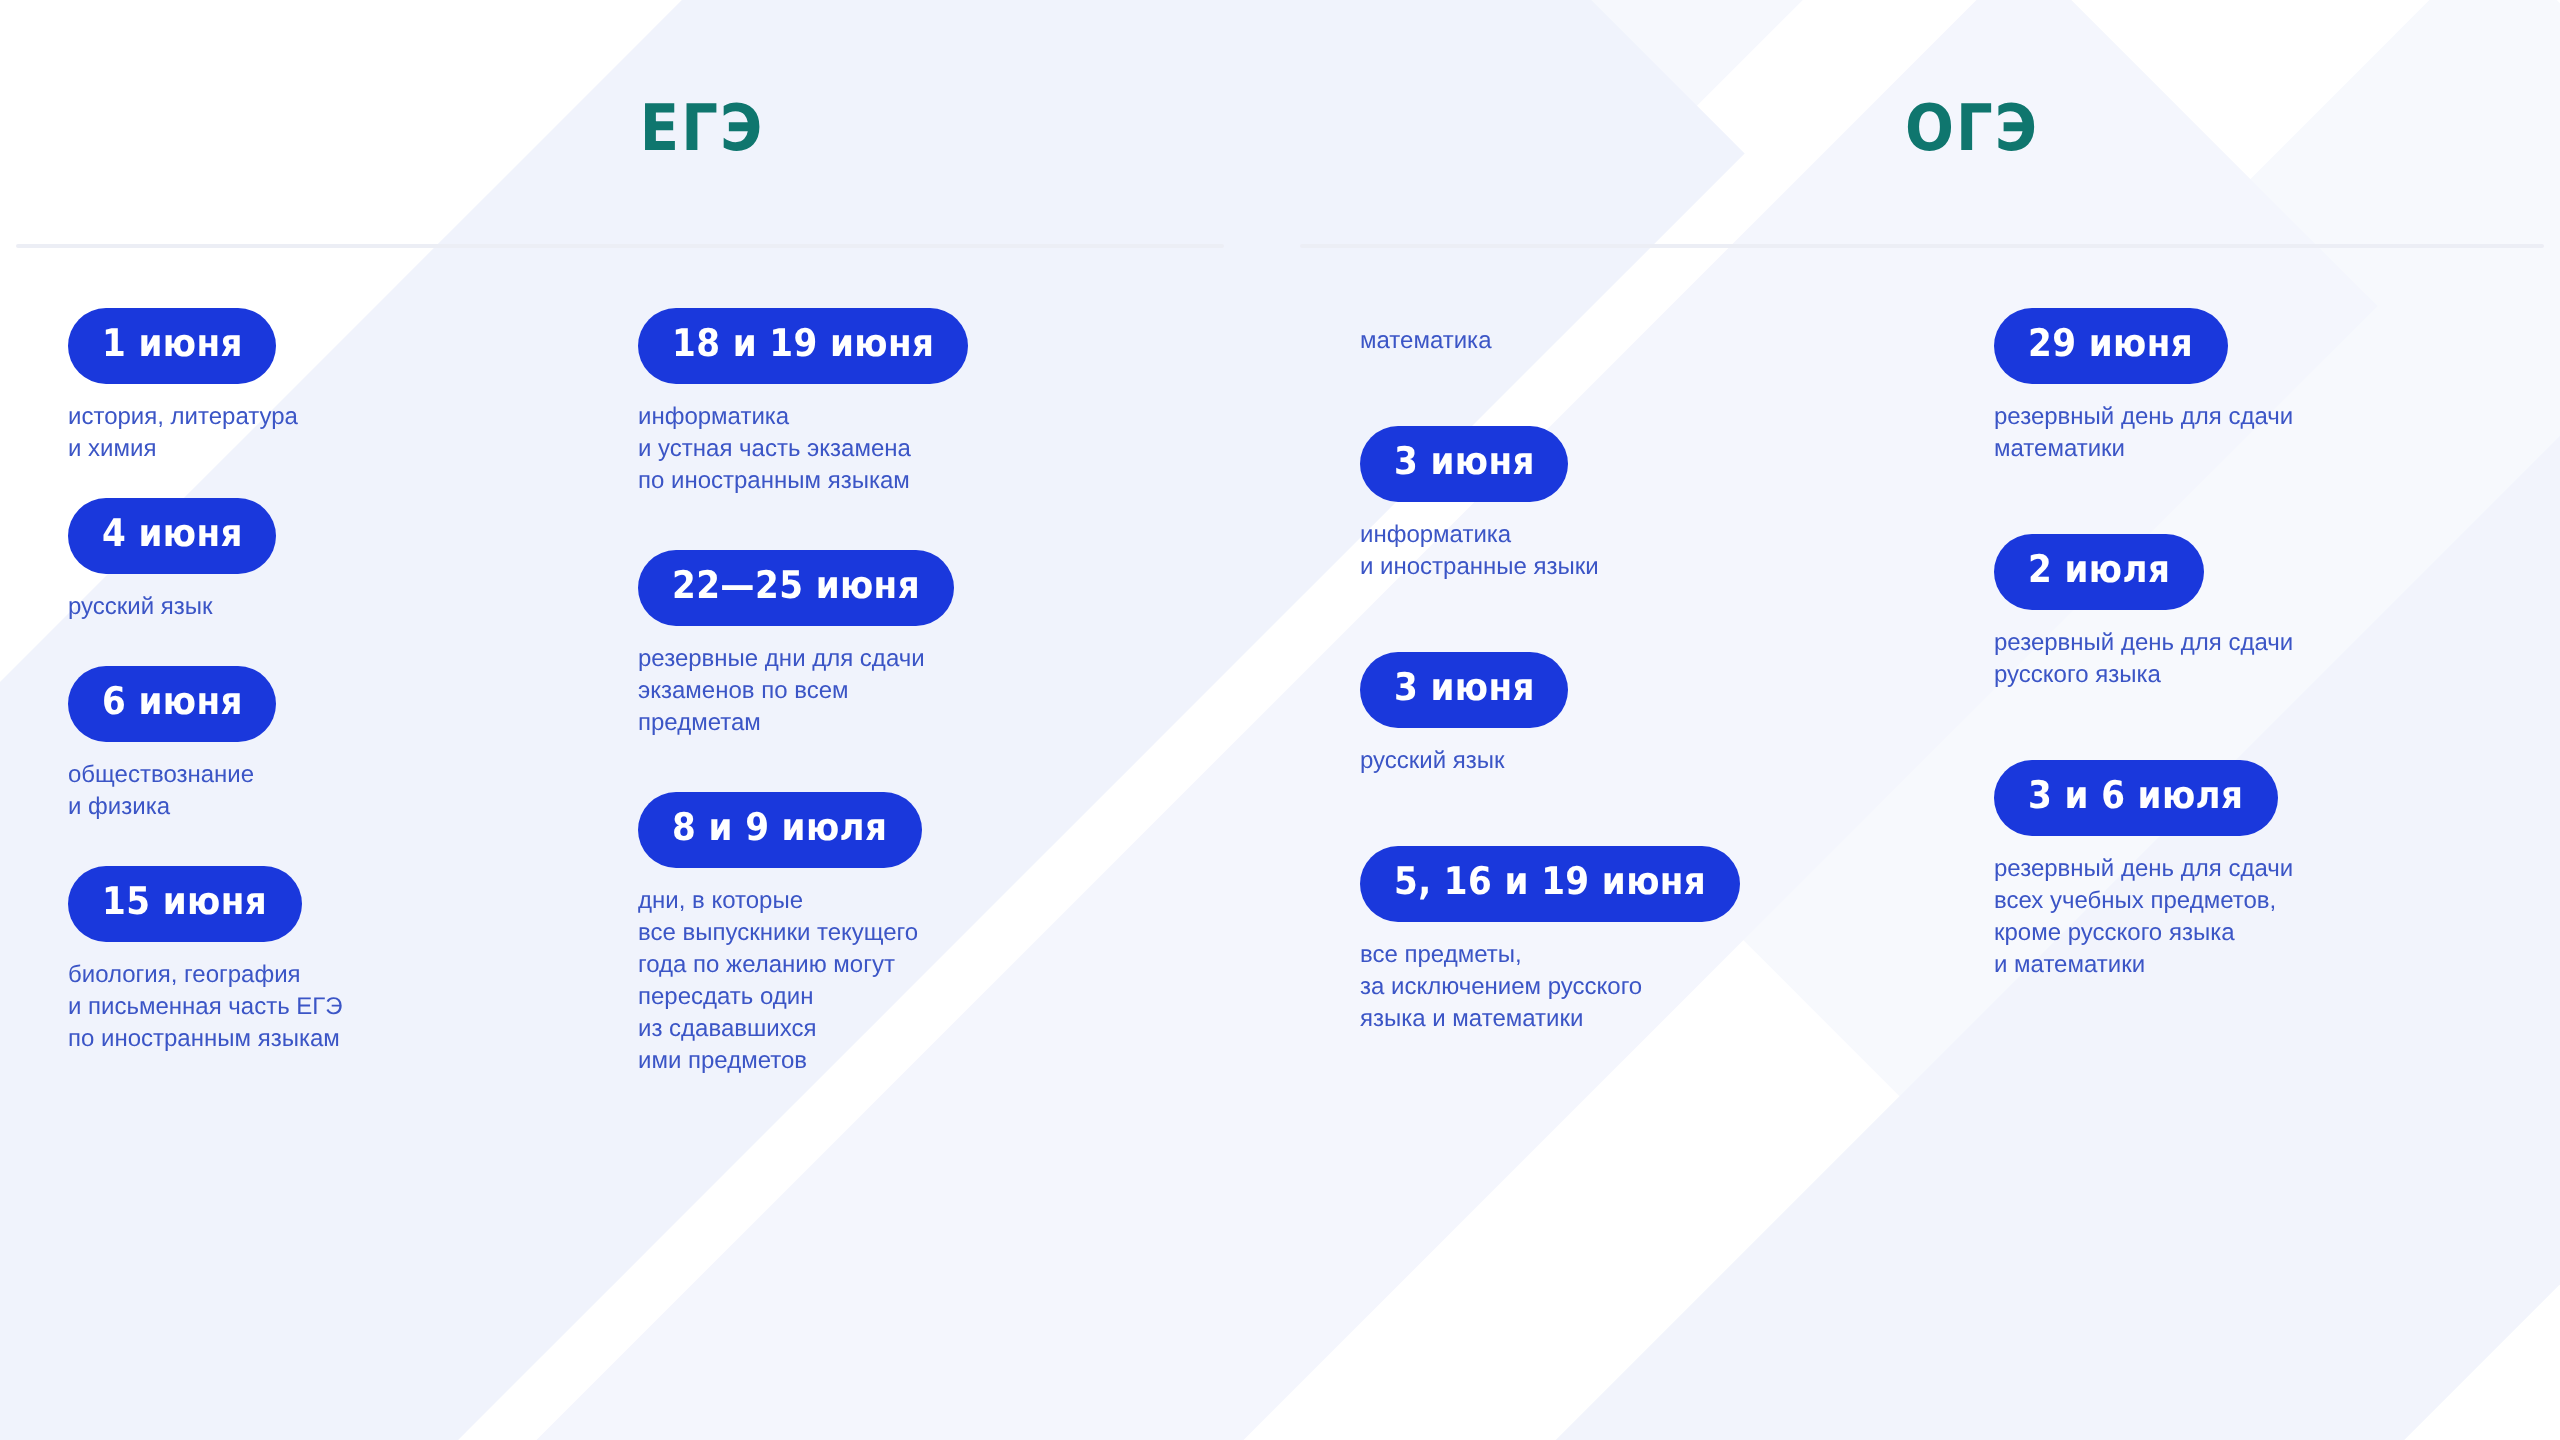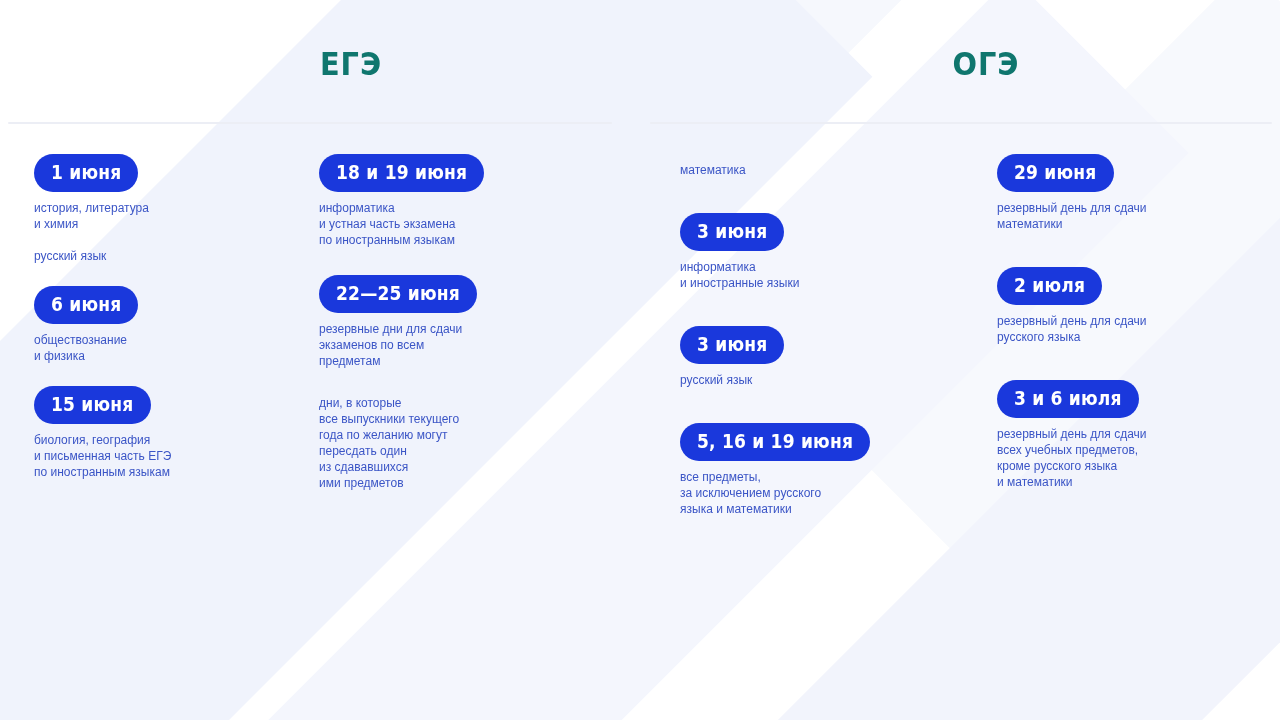--- a/index.html
+++ b/index.html
@@ -169,20 +169,21 @@
 
     <div class="columns">
 
       <div class="col col-1">
         <div class="entry">
           <span class="pill">1 июня</span>
           <div class="desc">история, литература
 и химия</div>
         </div>
         <div class="entry gap-md">
+          <span class="pill">4 июня</span>
           <div class="desc">русский язык</div>
         </div>
         <div class="entry gap-md">
           <span class="pill">6 июня</span>
           <div class="desc">обществознание
 и физика</div>
         </div>
         <div class="entry">
           <span class="pill">15 июня</span>
           <div class="desc">биология, география
@@ -198,20 +199,21 @@
 и устная часть экзамена
 по иностранным языкам</div>
         </div>
         <div class="entry gap-lg">
           <span class="pill">22—25 июня</span>
           <div class="desc">резервные дни для сдачи
 экзаменов по всем
 предметам</div>
         </div>
         <div class="entry">
+          <span class="pill">8 и 9 июля</span>
           <div class="desc">дни, в которые
 все выпускники текущего
 года по желанию могут
 пересдать один
 из сдававшихся
 ими предметов</div>
         </div>
       </div>
 
     </div>

